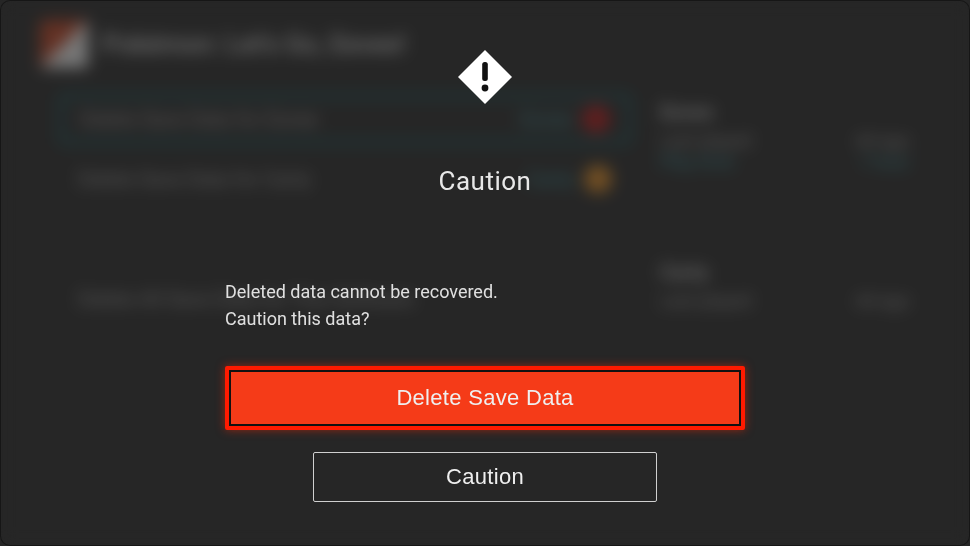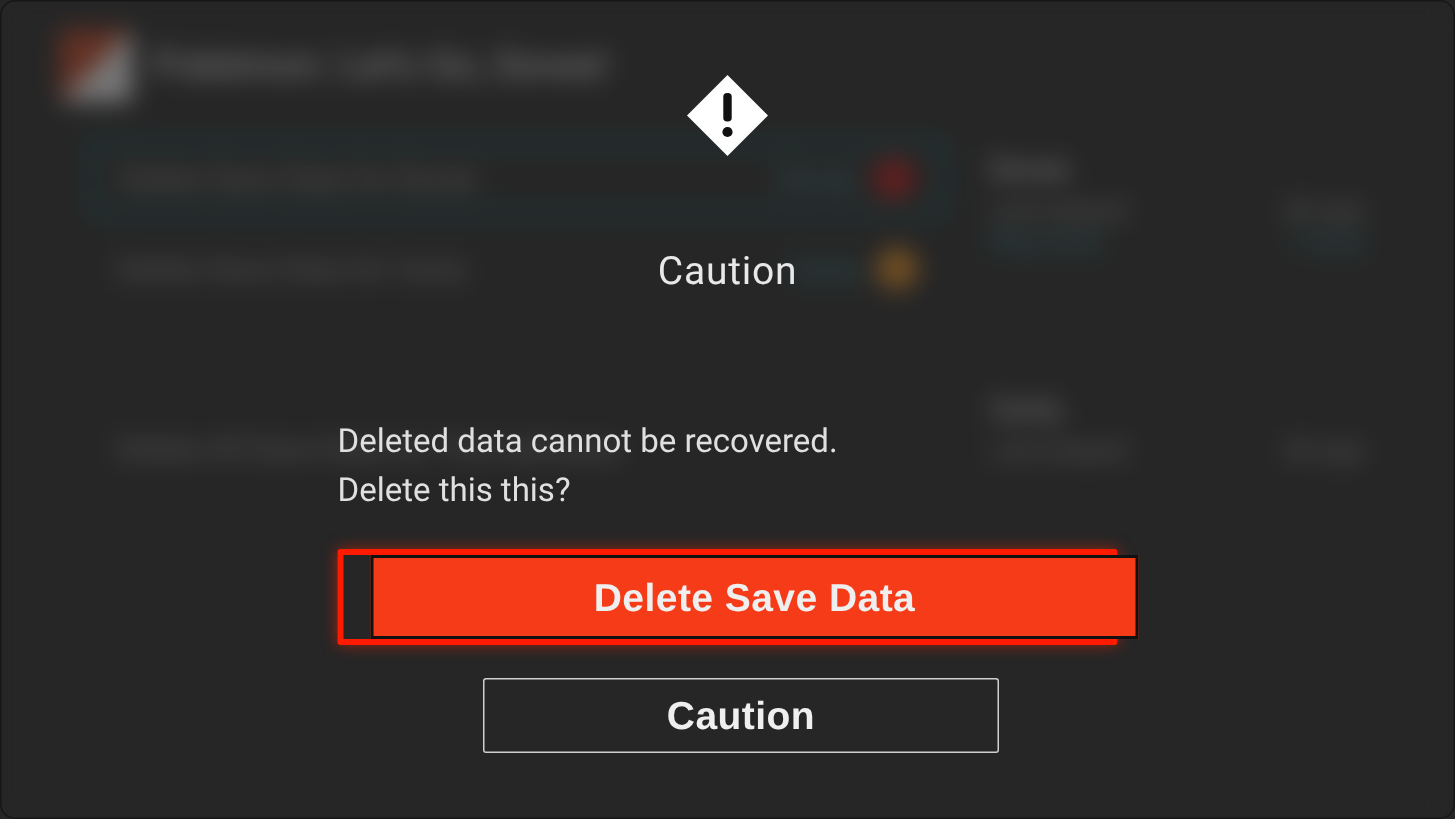--- a/index.html
+++ b/index.html
@@ -63,42 +63,41 @@
       margin-bottom: 12px;
     }
     .diamond svg { width: 58px; height: 58px; display:block; }
     .caution-title {
       color: #e8e8e8; font-size: 26px; font-weight: 400;
       letter-spacing: 0.5px;
     }
     .message {
       margin-top: 82px;
       color: #e0e0e0;
-      font-size: 22px;
+      font-size: 18px;
       line-height: 1.5;
       text-align: left;
       width: 520px;
     }
     .message p { margin: 0; }
     .buttons {
       position: absolute;
       bottom: 44px;
       left: 0; right: 0;
       display: flex; flex-direction: column; align-items: center;
       gap: 22px;
     }
     .btn {
       display: flex; align-items: center; justify-content: center;
       color: #efefef;
-      font-size: 26px;
-      font-weight: 700;
+      font-size: 22px;
+      font-weight: 400;
       letter-spacing: 0.3px;
       background: transparent;
       cursor: pointer;
-      margin-left: 18px;
     }
     .btn-primary-wrap {
       border: 4px solid #ff1a00;
       padding: 0;
       width: 520px;
       height: 64px;
       border-radius: 2px;
       box-shadow: 0 0 10px rgba(255,40,0,0.5);
     }
     .btn-primary {
@@ -172,21 +171,21 @@
         <polygon points="29,2 56,29 29,56 2,29" fill="#ffffff"></polygon>
         <rect x="26.2" y="14" width="5.6" height="19" rx="2.5" fill="#111"></rect>
         <circle cx="29" cy="40" r="3.4" fill="#111"></circle>
       </svg>
     </div>
     <div class="caution-title">Caution</div>
   </div>
 
   <div class="message">
     <p>Deleted data cannot be recovered.</p>
-    <p>Delete this this?</p>
+    <p>Caution this data?</p>
   </div>
 
   <div class="buttons">
     <div class="btn-primary-wrap">
       <button class="btn btn-primary">Delete Save Data</button>
     </div>
     <button class="btn btn-secondary">Caution</button>
   </div>
 </div>
 

